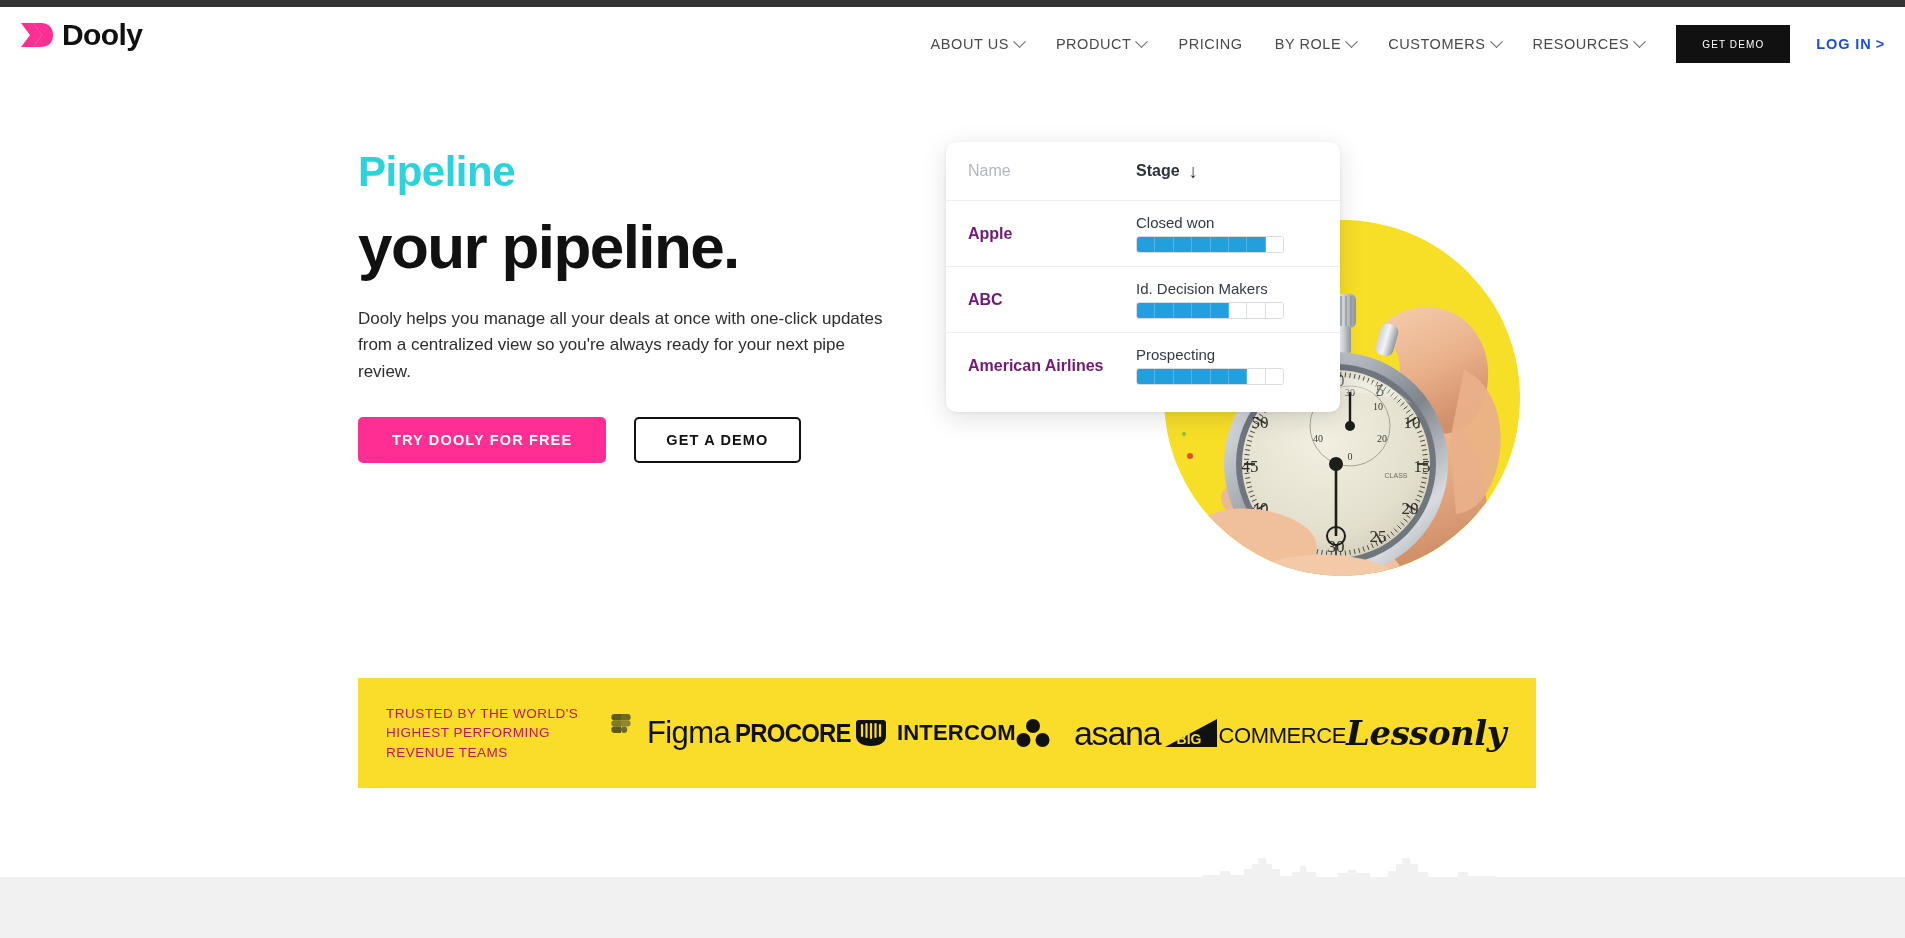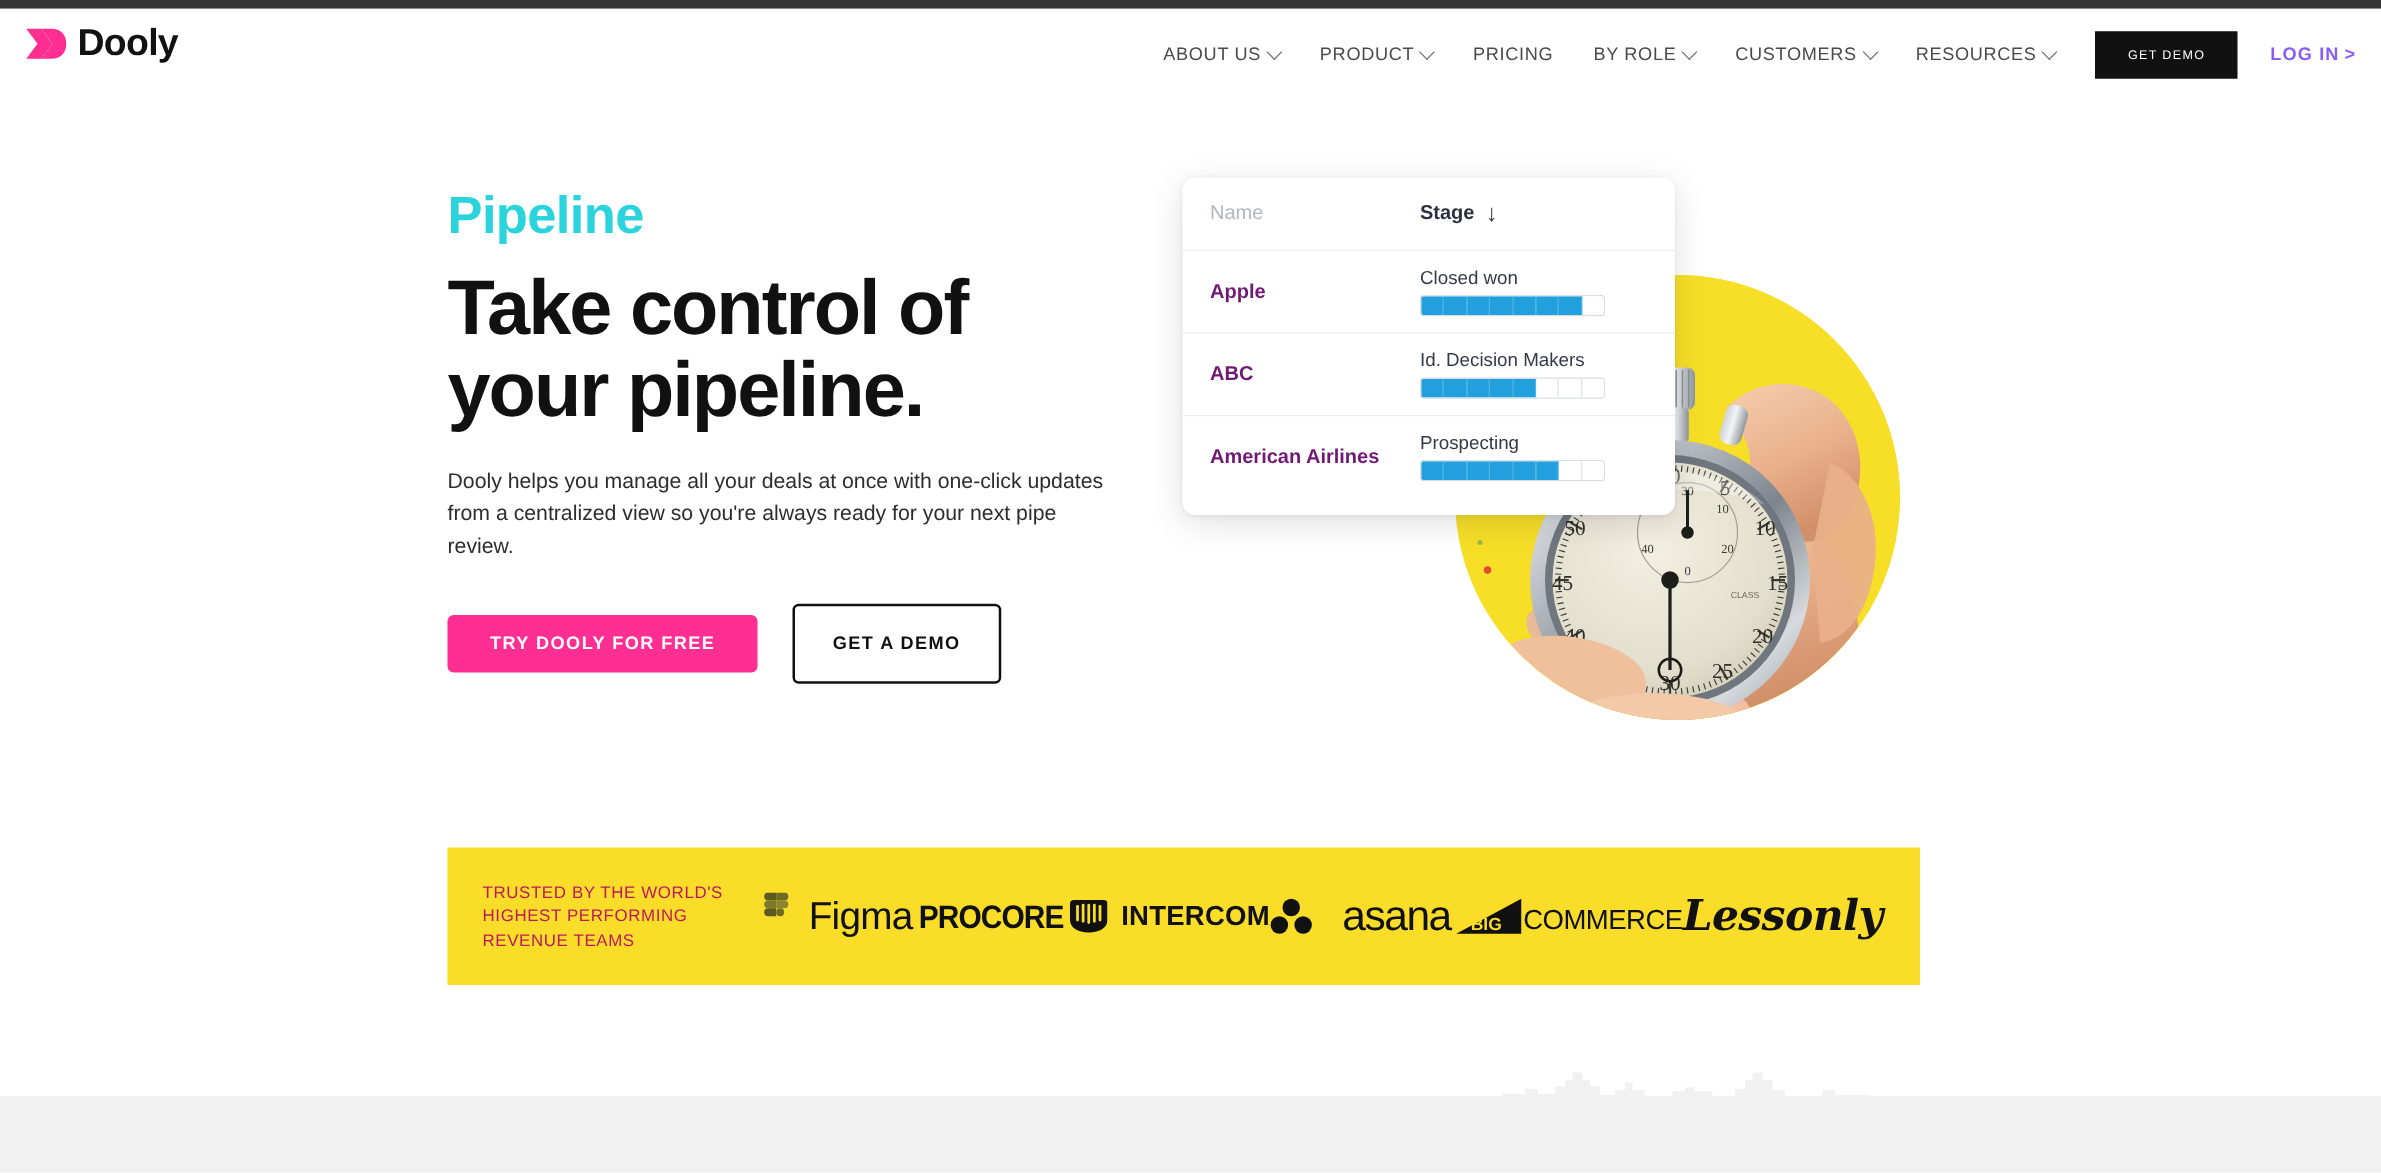--- a/index.html
+++ b/index.html
@@ -92,21 +92,21 @@
     white-space: nowrap;
   }
   .login {
     display: flex;
     align-items: center;
     gap: 4px;
     margin-left: 26px;
     font-size: 14.5px;
     font-weight: bold;
     letter-spacing: 0.9px;
-    color: #8b5cf6;
+    color: #1d4ed8;
     cursor: pointer;
     white-space: nowrap;
   }
 
   
   .hero {
     position: absolute;
     top: 130px;
     left: 0;
     width: 1905px;
@@ -161,21 +161,21 @@
     white-space: nowrap;
   }
   .cta-secondary {
     background: #ffffff;
     color: #111111;
     font-size: 14.5px;
     font-weight: bold;
     letter-spacing: 1.15px;
     border-radius: 5px;
     padding: 0 30px;
-    height: 64px;
+    height: 46px;
     display: flex;
     align-items: center;
     border: 2.5px solid #111111;
     cursor: pointer;
     white-space: nowrap;
   }
 
   
   .hero-right {
     position: absolute;
@@ -402,21 +402,20 @@
     </div>
 
   </div>
 </div>
 
 <div class="hero">
 
   <div class="hero-left">
     <div class="eyebrow">Pipeline</div>
     <div class="hero-title">
-      <div>Take control of</div>
       <div>your pipeline.</div>
     </div>
     <div class="hero-sub">Dooly helps you manage all your deals at once with one-click updates from a centralized view so you're always ready for your next pipe review.</div>
     <div class="hero-ctas">
       <button class="cta-primary">TRY DOOLY FOR FREE</button>
       <button class="cta-secondary">GET A DEMO</button>
     </div>
   </div>
 
   <div class="hero-right">

